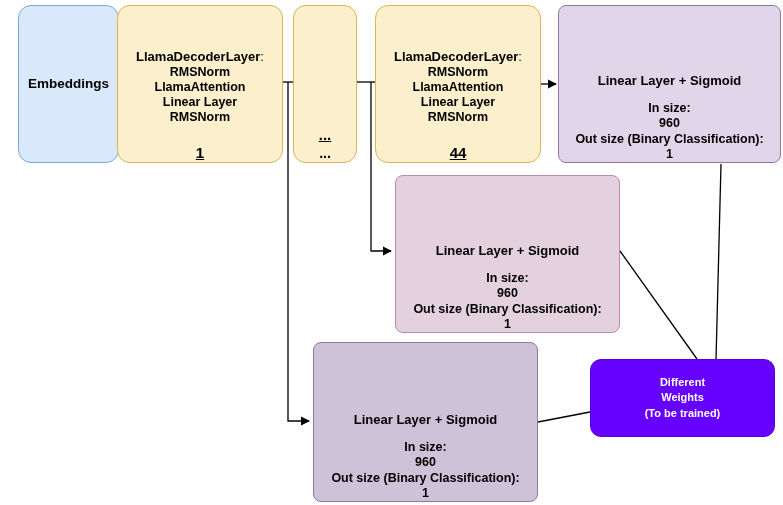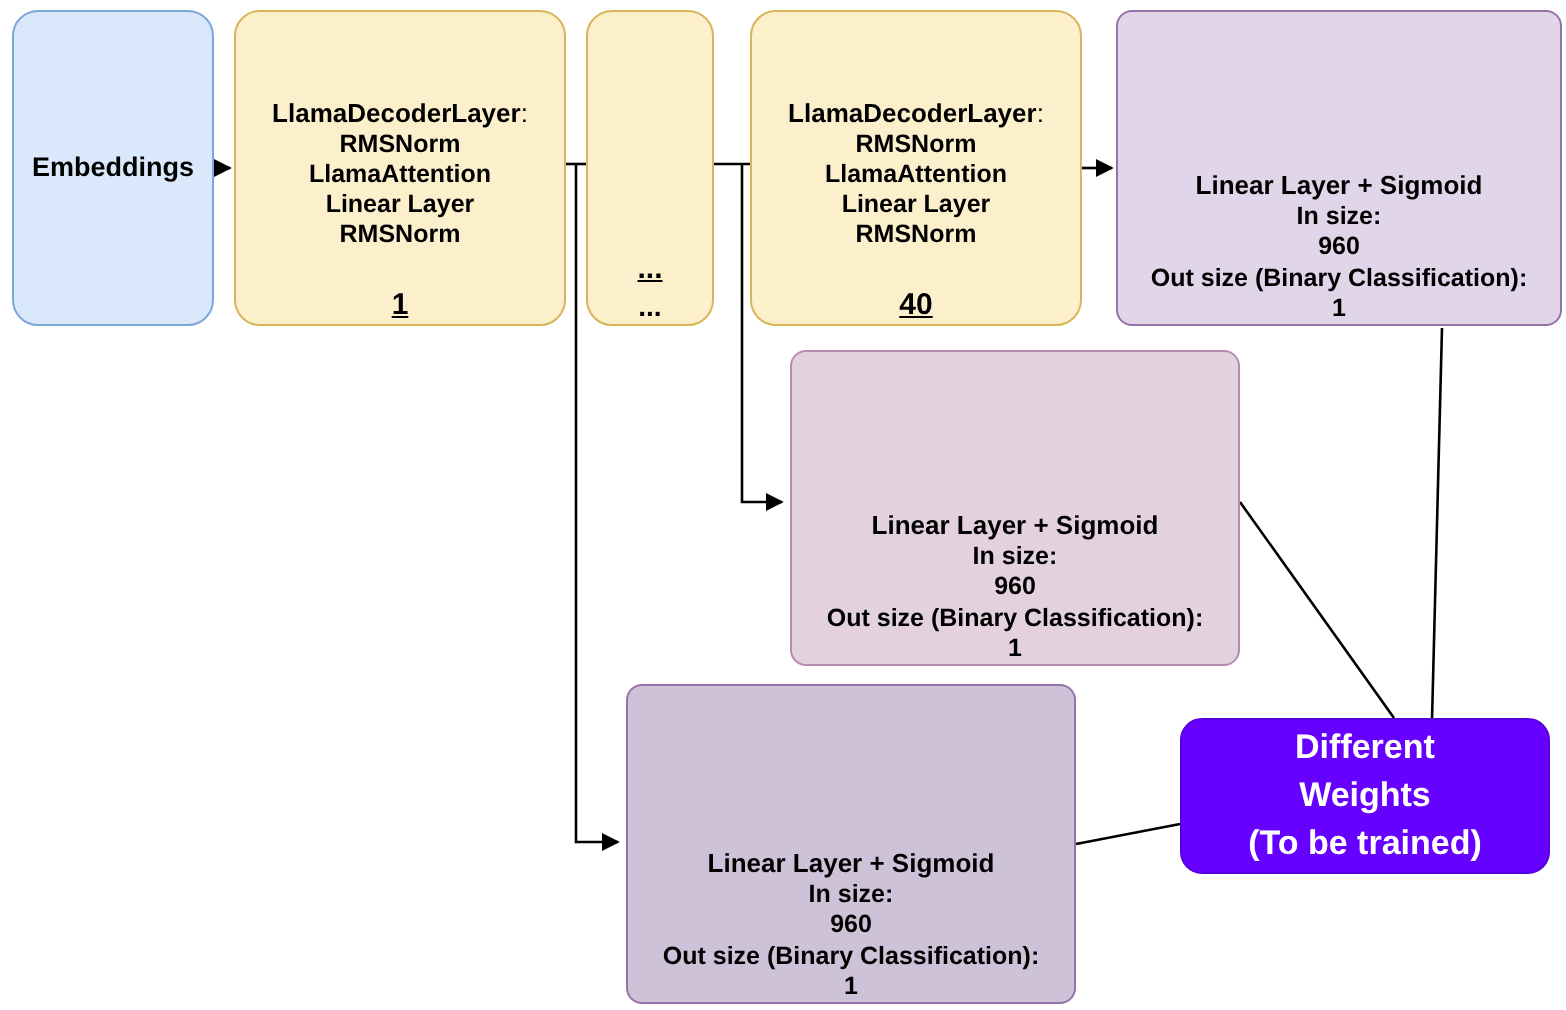--- a/index.html
+++ b/index.html
@@ -41,21 +41,21 @@
     font-weight: bold;
   }
   .node .idx {
     font-weight: bold;
     font-size: 15px;
     text-decoration: underline;
   }
 
   
   #embeddings {
-    left: 6px; top: 5px; width: 101px; height: 158px;
+    left: 18px; top: 5px; width: 101px; height: 158px;
     background: #dae8fc;
     border: 1.4px solid #7ea6d9;
     border-radius: 13px;
     justify-content: center;
   }
   #embeddings .title { font-size: 13.5px; }
 
   
   .decoder {
     background: #fcefcc;
@@ -74,21 +74,21 @@
   #decoder-dots .dots-bottom {
     font-size: 15px; font-weight: bold; text-decoration: underline;
     position: absolute; bottom: 18px; left: 0; right: 0;
   }
 
   
   .head {
     border-radius: 8px;
     padding-top: 22px;
   }
-  .head .body { margin-top: 0; }
+  .head .body { margin-top: 12px; }
   #head-top {
     left: 558px; top: 5px; width: 223px; height: 158px;
     background: #e1d5ea; border: 1.4px solid #9673a6;
   }
   #head-mid {
     left: 395px; top: 175px; width: 225px; height: 158px;
     background: #e3d2de; border: 1.4px solid #b98bae;
   }
   #head-bottom {
     left: 313px; top: 342px; width: 225px; height: 160px;
@@ -98,21 +98,21 @@
   
   #diff-weights {
     left: 590px; top: 359px; width: 185px; height: 78px;
     background: #6600ff;
     border: 1.4px solid #5500dd;
     border-radius: 11px;
     justify-content: center;
     color: #ffffff;
   }
   #diff-weights .title {
-    font-size: 17px; font-weight: bold; line-height: 1.42; color: #ffffff;
+    font-size: 11px; font-weight: bold; line-height: 1.42; color: #ffffff;
   }
 
   
   #edges {
     position: absolute;
     left: 0; top: 0;
     width: 783px; height: 505px;
     pointer-events: none;
   }
 </style>
@@ -164,21 +164,21 @@
     <div class="dots-top">...</div>
     <div class="dots-bottom">...</div>
   </div>
 
   <div class="node decoder" id="decoder-32">
     <div class="title"><span>LlamaDecoderLayer</span><span class="thin">:</span></div>
     <div class="body" style="white-space:pre-line">RMSNorm
 LlamaAttention
 Linear Layer
 RMSNorm</div>
-    <div class="idx">40</div>
+    <div class="idx">44</div>
   </div>
 
   <div class="node head" id="head-top">
     <div class="title">Linear Layer + Sigmoid</div>
     <div class="body" style="white-space:pre-line">In size:
 960
 Out size  (Binary Classification):
 1</div>
   </div>
 

